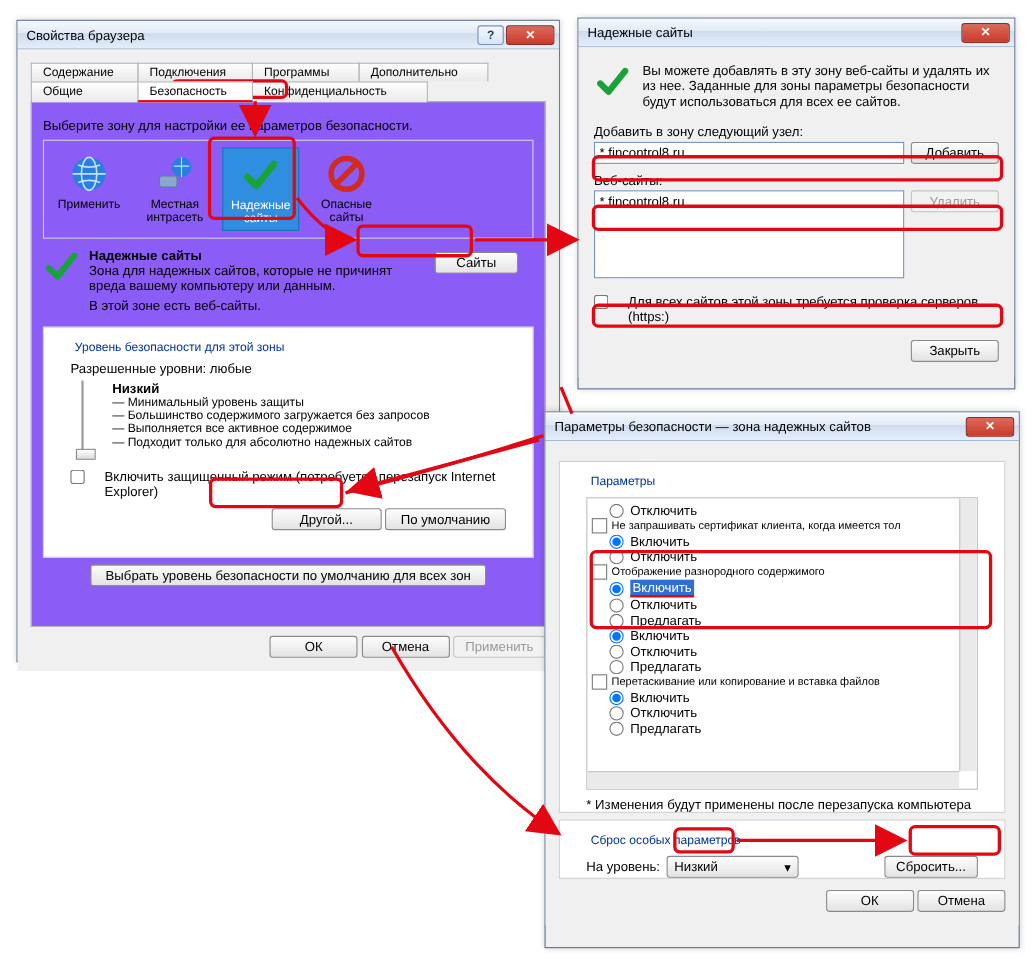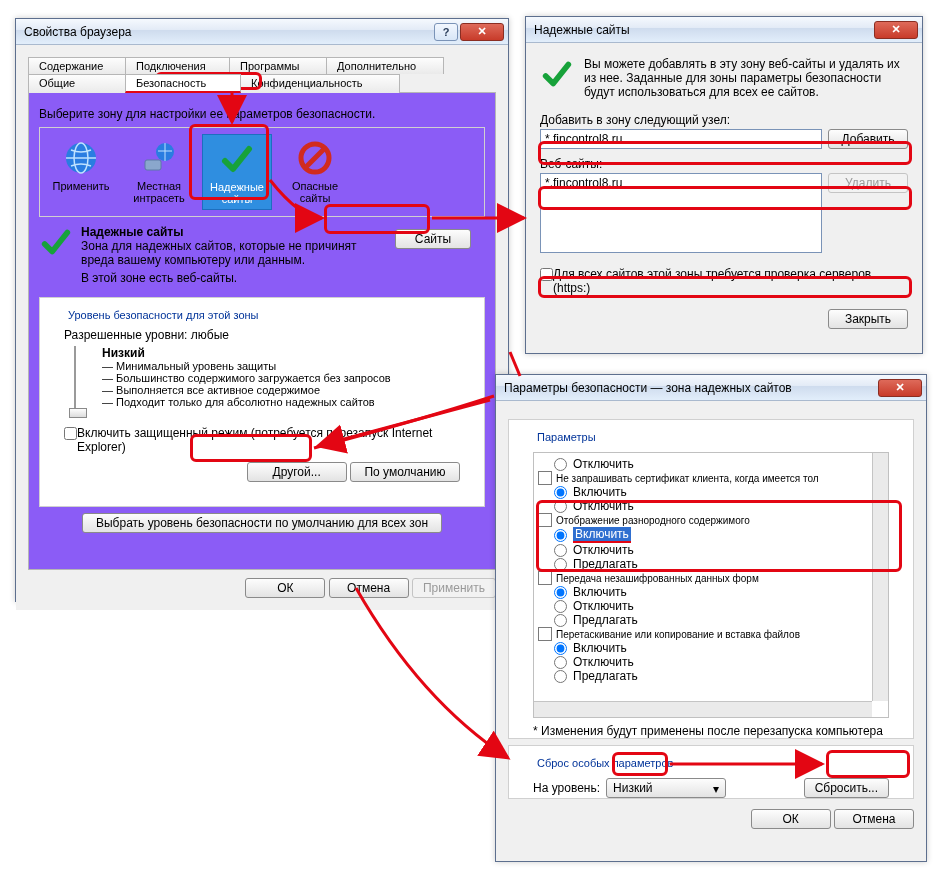--- a/index.html
+++ b/index.html
@@ -21,21 +21,21 @@
   .group-title { font-size:11px; position:relative; top:-14px; background:#fff; padding:0 4px; color:#003399; }
 
   .zone-list { display:flex; gap:8px; }
   .zone { width:70px; text-align:center; font-size:11px; padding:4px 2px; }
   .zone .icon { width:40px; height:40px; margin:0 auto 2px; border-radius:4px; display:flex; align-items:center; justify-content:center; }
   .zone.sel { background:#2f8ee0; color:#fff; border:1px solid #1d6fbf; }
 
   .btn { display:inline-block; min-width:80px; padding:2px 10px; font-size:12px; border:1px solid #8a8a8a; border-radius:3px; background:linear-gradient(#fdfdfd,#e3e3e3); cursor:default; text-align:center;}
   .btn.disabled { color:#9a9a9a; border-color:#c4c4c4; background:#f2f2f2;}
 
-  label.chk { display:flex; align-items:flex-start; gap:0; font-size:12px;justify-content:space-between; }
+  label.chk { display:flex; align-items:flex-start; gap:18px; font-size:12px;justify-content:space-between; }
   input[type=checkbox]{ margin:1px 0 0 0;}
   input[type=radio]{ margin:1px 4px 0 0;}
 
   .textinput { width:100%; border:1px solid #7a93b7; padding:2px 4px; font-size:12px; background:#fff; }
   .listbox { width:100%; height:80px; border:1px solid #7a93b7; background:#fff; padding:2px 4px; font-size:12px; overflow:auto;}
 
   .tiny { font-size:11px; }
 
   
   .hl { position:absolute; border:3px solid #e30613; border-radius:6px; pointer-events:none; }
@@ -64,21 +64,21 @@
   <div class="panel-body" style="padding:12px;">
 
     <div class="tabrow">
       <div class="tab" style="width:98px">Содержание</div>
       <div class="tab" style="width:105px">Подключения</div>
       <div class="tab" style="width:98px">Программы</div>
       <div class="tab" style="width:118px">Дополнительно</div>
     </div>
     <div class="tabrow">
       <div class="tab" style="width:98px">Общие</div>
-      <div class="tab active underline-red" style="width:116px">Безопасность</div>
+      <div class="tab active underline-red" style="width:105px">Безопасность</div>
       <div class="tab" style="width:160px">Конфиденциальность</div>
     </div>
 
     <div class="tabpage" style="height:478px;">
       <div style="margin:4px 0 6px 0;">Выберите зону для настройки ее параметров безопасности.</div>
 
       <div style="border:1px solid #d0d0d0; padding:6px;">
         <div class="zone-list">
           <div class="zone">
             <div class="icon">
@@ -253,24 +253,20 @@
           </div>
         <div class="radio-row">
             <input type="radio" style="">
             <span>Отключить</span>
           </div>
         <div class="radio-row">
             <input type="radio" style="">
             <span>Предлагать</span>
           </div>
 
-        <div class="opt-head">
-            <span class="sq"></span>
-            <span>Передача незашифрованных данных форм</span>
-          </div>
         <div class="radio-row">
             <input type="radio" checked="" style="">
             <span>Включить</span>
           </div>
         <div class="radio-row">
             <input type="radio" style="">
             <span>Отключить</span>
           </div>
         <div class="radio-row">
             <input type="radio" style="">

